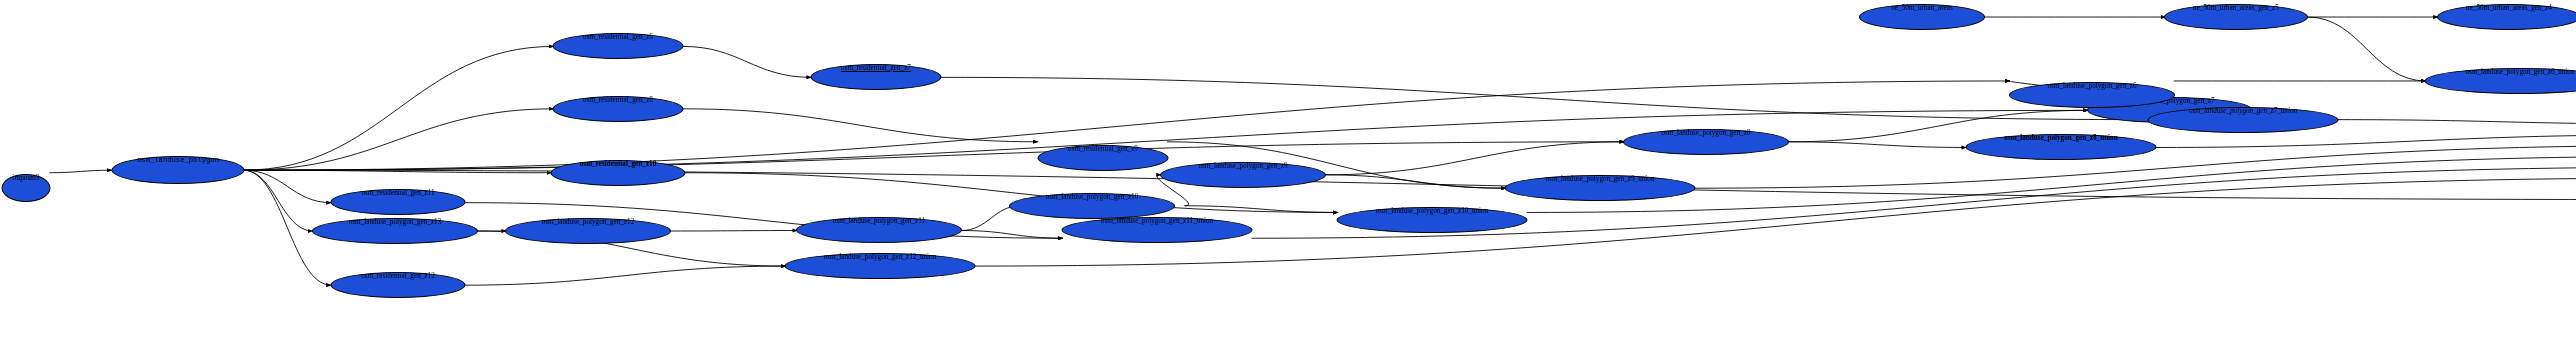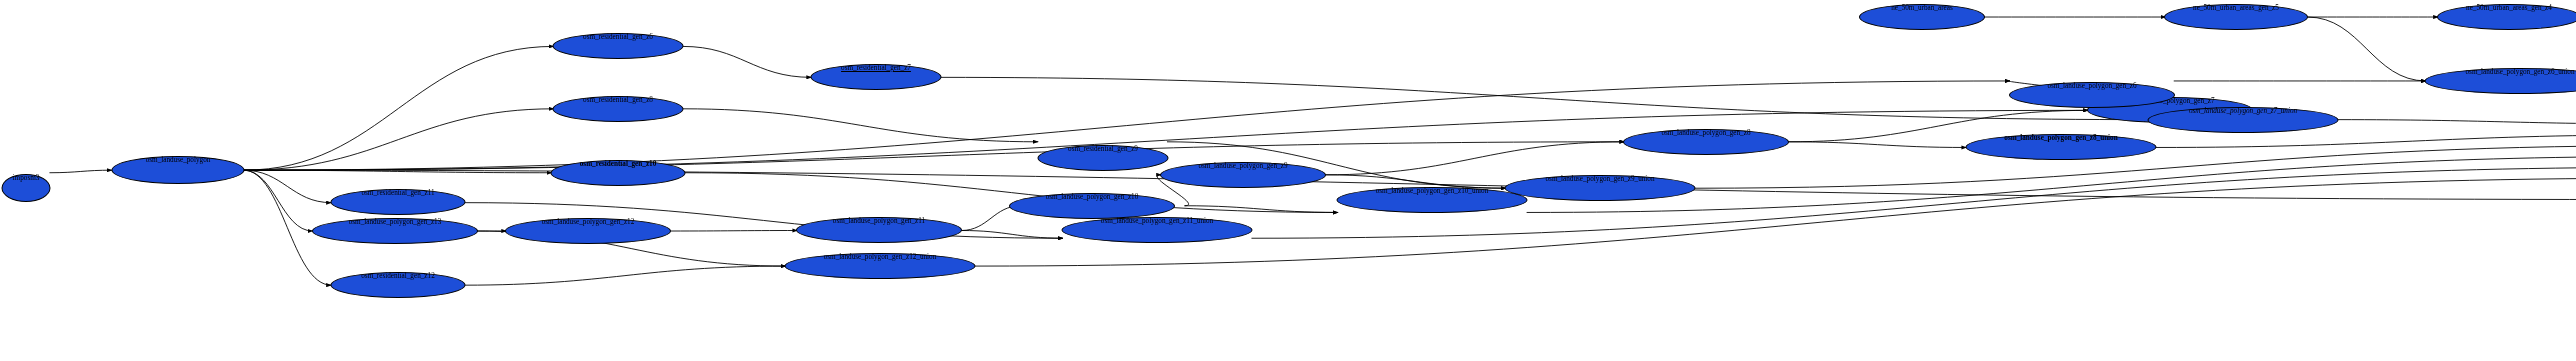--- a/index.html
+++ b/index.html
@@ -68,21 +68,21 @@
         <path d="M4478.5,33 C4592.8,33 4618.2,33 4732.5,33" marker-end="url(#arrow)"></path>
         <path d="M4478.5,33 C4582.225,33 4605.275,157 4709,157" marker-end="url(#arrow)"></path>
         <path d="M5007.5,33 C5085.575,33 5102.925,177.5 5181,177.5" marker-end="url(#arrow)"></path>
         <path d="M5007.5,33 C5085.575,33 5102.925,198.5 5181,198.5" marker-end="url(#arrow)"></path>
       </g>
   </svg>
   <div id="node-layer">
       <div class="node" style="left: 26px; top: 188px; width: 47px; height: 26px;">
         <span>imposm3</span>
       </div>
-      <div class="node" style="left: 178px; top: 170px; width: 131px; height: 26px;">
+      <div class="node" style="left: 178px; top: 170px; width: 131px; height: 26px; font-family: Liberation Mono, monospace;">
         <span>osm_landuse_polygon</span>
       </div>
       <div class="node" style="left: 618px; top: 46px; width: 129px; height: 24px;">
         <span>osm_residential_gen_z6</span>
       </div>
       <div class="node" style="left: 876px; top: 77px; width: 129px; height: 24px; text-decoration: underline;">
         <span>osm_residential_gen_z7</span>
       </div>
       <div class="node" style="left: 618px; top: 109px; width: 129px; height: 24px;">
         <span>osm_residential_gen_z8</span>
@@ -110,21 +110,21 @@
       </div>
       <div class="node" style="left: 880px; top: 266px; width: 189px; height: 24px;">
         <span>osm_landuse_polygon_gen_z12_union</span>
       </div>
       <div class="node" style="left: 1157px; top: 230px; width: 189px; height: 24px;">
         <span>osm_landuse_polygon_gen_z11_union</span>
       </div>
       <div class="node" style="left: 1092px; top: 206px; width: 164px; height: 24px;">
         <span>osm_landuse_polygon_gen_z10</span>
       </div>
-      <div class="node" style="left: 1432px; top: 200px; width: 189px; height: 24px;">
+      <div class="node" style="left: 1432px; top: 220px; width: 189px; height: 24px;">
         <span>osm_landuse_polygon_gen_z10_union</span>
       </div>
       <div class="node" style="left: 1243px; top: 175px; width: 164px; height: 24px;">
         <span>osm_landuse_polygon_gen_z9</span>
       </div>
       <div class="node" style="left: 1600px; top: 188px; width: 189px; height: 24px;">
         <span>osm_landuse_polygon_gen_z9_union</span>
       </div>
       <div class="node" style="left: 1706px; top: 142px; width: 164px; height: 24px;">
         <span>osm_landuse_polygon_gen_z8</span>

